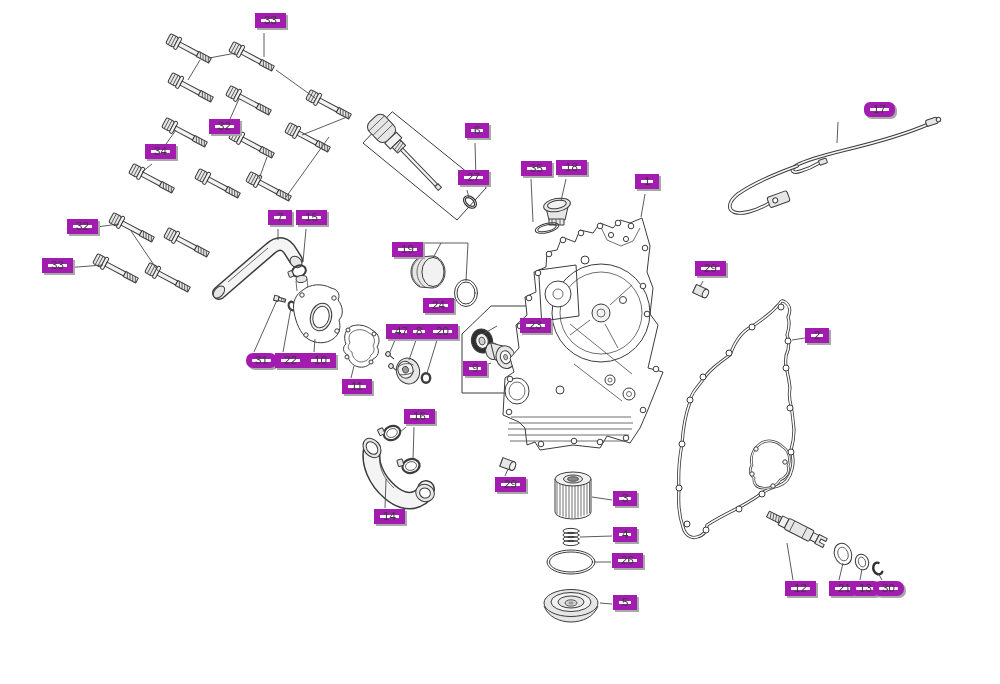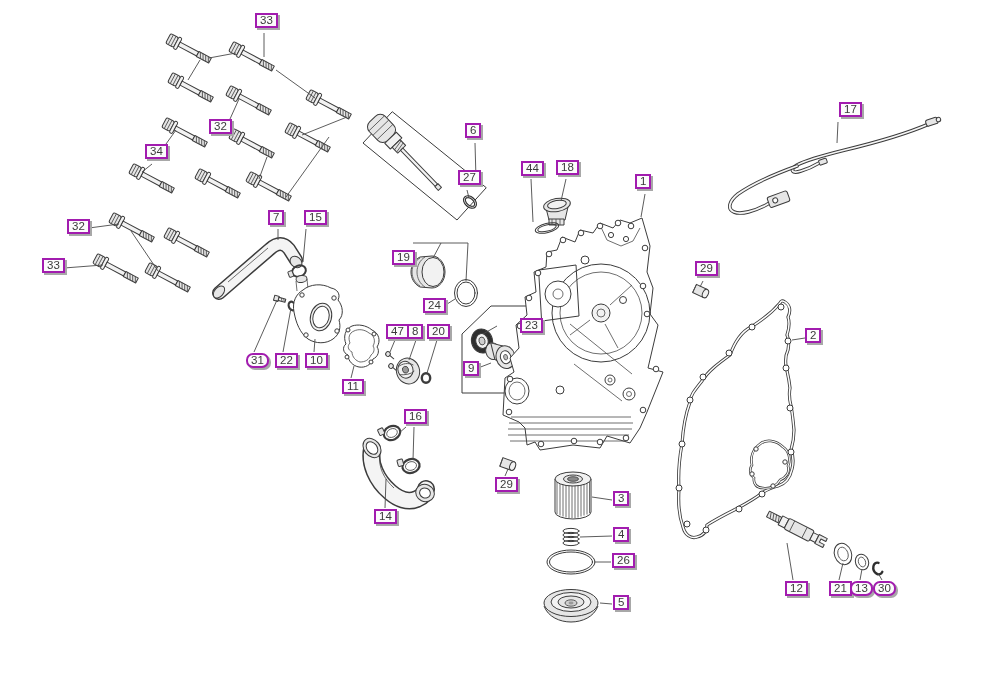--- a/index.html
+++ b/index.html
@@ -5,21 +5,21 @@
   html,body{margin:0;padding:0;background:#fff;}
   .stage{position:relative;width:1000px;height:684px;background:#ffffff;overflow:hidden;
          font-family:"Liberation Sans", sans-serif;}
   .artwork{position:absolute;left:0;top:0;}
   .callout-layer{position:absolute;left:0;top:0;width:100%;height:100%;}
   .callout{
     position:absolute;
     min-width:13px;height:15px;
     padding:1px 3px 1px 3px;
     background:#fcfcfc;
-    border:2px solid #a21caf;
+    border:6px solid #a21caf;
     box-shadow:2px 2px 0 0 #a8a8a8;
     color:#3a3a3a;
     font-size:11.5px;line-height:15px;
     text-align:center;
     display:flex;align-items:center;justify-content:center;
     box-sizing:border-box;
   }
   
   .s  {stroke:#3c3c3c;stroke-width:1;fill:none;stroke-linecap:round;stroke-linejoin:round;}
   .sw {stroke:#3c3c3c;stroke-width:1;fill:#ffffff;stroke-linejoin:round;}
@@ -372,30 +372,30 @@
     M793,580 L787,543 M839,580 L843,563 M860,580 L862,569 M882,580 L878,573"></path>
 </svg>
 
 <div class="callout-layer">
       <div class="callout" style="left: 255px; top: 13px;">33</div>
       <div class="callout" style="left: 209px; top: 119px;">32</div>
       <div class="callout" style="left: 145px; top: 144px;">34</div>
       <div class="callout" style="left: 67px; top: 219px;">32</div>
       <div class="callout" style="left: 42px; top: 258px;">33</div>
       <div class="callout" style="left: 268px; top: 210px;">7</div>
-      <div class="callout" style="left: 304px; top: 210px;">15</div>
+      <div class="callout" style="left: 296px; top: 210px;">15</div>
       <div class="callout" style="left: 465px; top: 123px;">6</div>
       <div class="callout" style="left: 458px; top: 170px;">27</div>
-      <div class="callout" style="left: 521px; top: 161px;">44</div>
+      <div class="callout" style="left: 521px; top: 161px;">35</div>
       <div class="callout" style="left: 556px; top: 160px;">18</div>
       <div class="callout" style="left: 635px; top: 174px;">1</div>
-      <div class="callout" style="left: 839px; top: 102px;">17</div>
+      <div class="callout" style="left: 864px; top: 102px; border-radius: 6px;">17</div>
       <div class="callout" style="left: 695px; top: 261px;">29</div>
       <div class="callout" style="left: 805px; top: 328px;">2</div>
-      <div class="callout" style="left: 392px; top: 250px;">19</div>
+      <div class="callout" style="left: 392px; top: 242px;">19</div>
       <div class="callout" style="left: 423px; top: 298px;">24</div>
       <div class="callout" style="left: 246px; top: 353px; border-radius: 7px;">31</div>
       <div class="callout" style="left: 275px; top: 353px;">22</div>
       <div class="callout" style="left: 305px; top: 353px;">10</div>
       <div class="callout" style="left: 342px; top: 379px;">11</div>
       <div class="callout" style="left: 386px; top: 324px;">47</div>
       <div class="callout" style="left: 407px; top: 324px;">8</div>
       <div class="callout" style="left: 427px; top: 324px;">20</div>
       <div class="callout" style="left: 498px; top: 318px; margin-left: 22px;">23</div>
       <div class="callout" style="left: 463px; top: 361px;">9</div>

